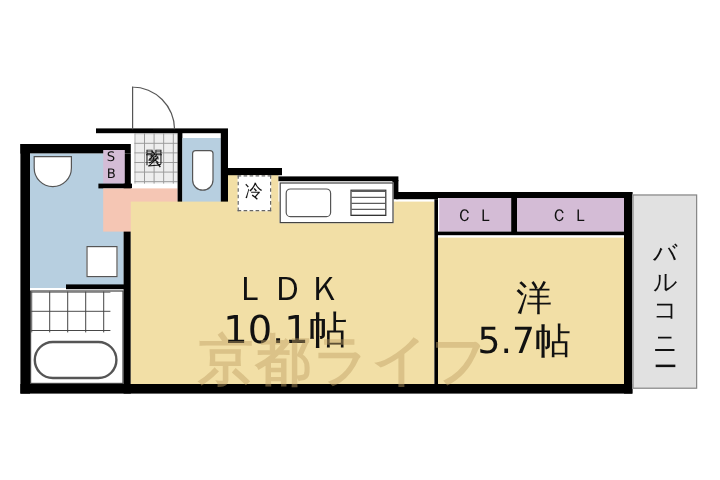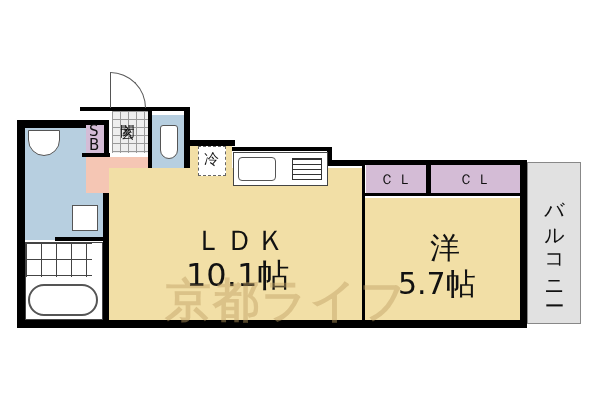--- a/index.html
+++ b/index.html
@@ -29,21 +29,21 @@
 
 <div class="abs room-bath" style="left:25px;top:242px;width:78px;height:78px;border:1px solid #444;"></div>
 <div class="abs" style="left:26px;top:243px;width:66px;height:34px;background-image:linear-gradient(#444 1px,transparent 1px),linear-gradient(90deg,#444 1px,transparent 1px);background-size:15px 16px;"></div>
 <div class="abs" style="left:28px;top:284px;width:70px;height:32px;border:2px solid #555;border-radius:16px;"></div>
 <div class="abs wall" style="left:103px;top:128px;width:6px;height:200px;"></div>
 
 <div class="abs wall" style="left:80px;top:107px;width:110px;height:4px;"></div>
 <div class="abs entry" style="left:112px;top:111px;width:36px;height:42px;background-image:linear-gradient(#999 1px,transparent 1px),linear-gradient(90deg,#999 1px,transparent 1px);background-size:8px 8px;background-color:#eee;"></div>
 <div class="lbl" style="left:121px;top:114px;font-size:14px;writing-mode:vertical-rl;line-height:14px;">玄関</div>
 <div class="abs cl" style="left:86px;top:125px;width:18px;height:28px;"></div>
-<div class="lbl" style="left:89px;top:124px;font-size:15px;width:10px;word-break:break-all;white-space:normal;line-height:14px;">SB</div>
+<div class="lbl" style="left:89px;top:124px;font-size:11px;width:10px;word-break:break-all;white-space:normal;line-height:14px;">SB</div>
 <div class="abs" style="left:110px;top:72px;width:36px;height:36px;border-top:1px solid #555;border-right:1px solid #555;border-radius:0 36px 0 0;border-left:1px solid #555;"></div>
 <div class="abs wall" style="left:82px;top:153px;width:28px;height:4px;"></div>
 <div class="abs" style="left:86px;top:157px;width:62px;height:36px;background:#f5c6b4;"></div>
 
 <div class="abs wall" style="left:148px;top:108px;width:4px;height:92px;"></div>
 <div class="abs room-wash" style="left:152px;top:115px;width:32px;height:80px;"></div>
 <div class="abs" style="left:160px;top:125px;width:18px;height:34px;border:1px solid #555;border-radius:3px 3px 9px 9px;background:#fff;"></div>
 <div class="abs wall" style="left:184px;top:108px;width:6px;height:92px;"></div>
 <div class="abs wall" style="left:148px;top:195px;width:42px;height:4px;"></div>
 

